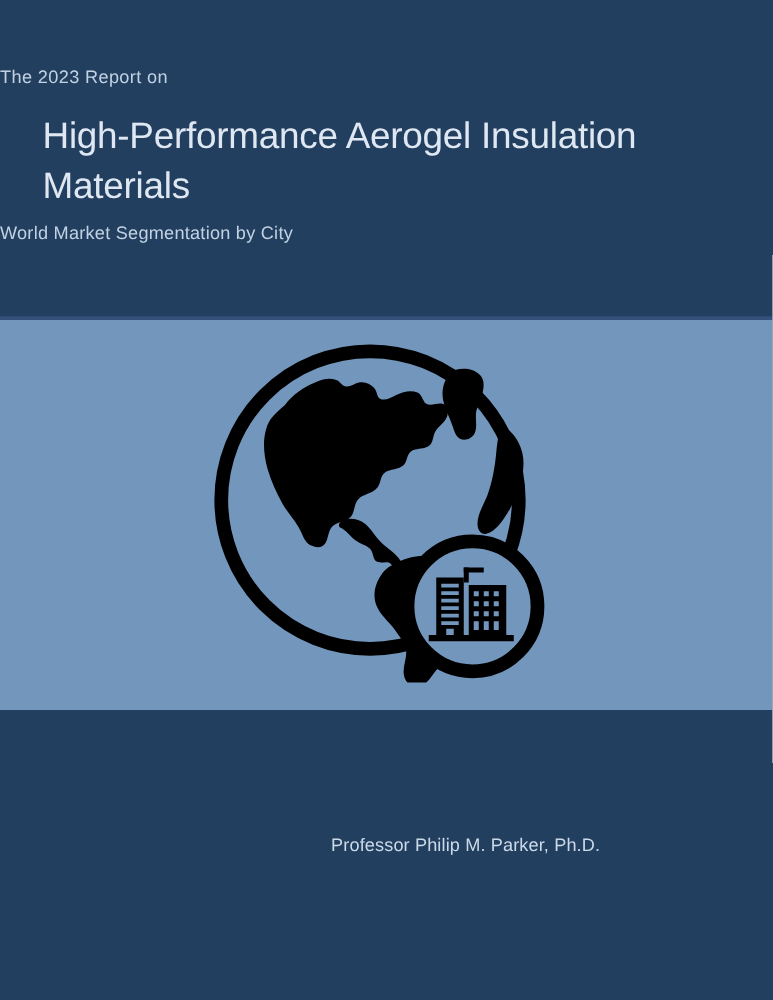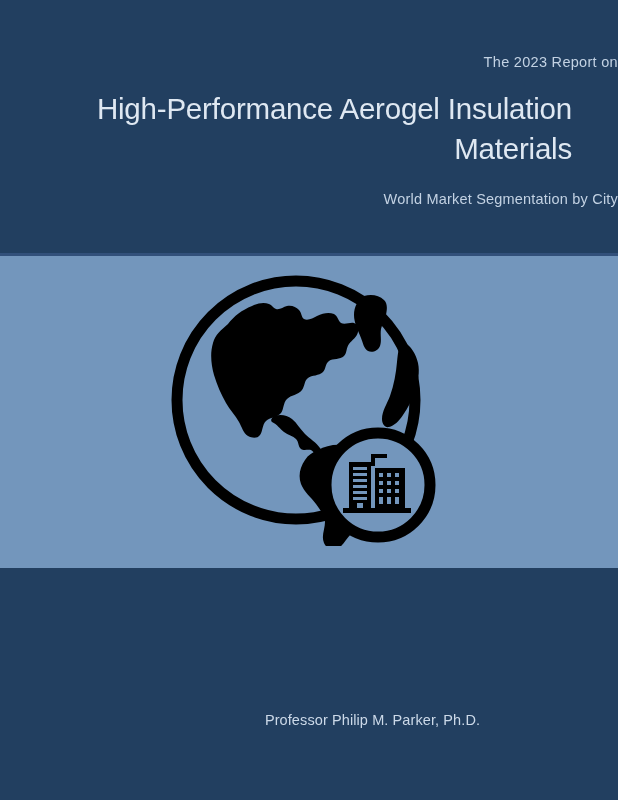--- a/index.html
+++ b/index.html
@@ -48,41 +48,41 @@
     height: 232px;
     background: #223f60;
   }
 
   
   .title-block {
     position: absolute;
     left: 0;
     top: 52px;
     width: 618px;
-    text-align: right;
+    text-align: left;
     color: #ccd9e8;
   }
   .eyebrow {
     font-size: 14.5px;
     font-weight: 300;
     letter-spacing: 0.3px;
     line-height: 20px;
     color: #c3d2e3;
   }
   .main-title {
     margin-top: 17px;
     font-size: 29.5px;
     font-weight: 300;
     line-height: 40px;
     letter-spacing: -0.2px;
     color: #dfe8f2;
-    padding: 0 46px;
+    padding: 0 34px;
   }
   .subtitle {
-    margin-top: 20px;
+    margin-top: 8px;
     font-size: 14.5px;
     font-weight: 300;
     letter-spacing: 0.2px;
     line-height: 20px;
     color: #c3d2e3;
   }
 
   
   .globe-wrap {
     position: absolute;
@@ -105,21 +105,20 @@
     width: 345px;
     text-align: center;
     color: #ccd9e8;
   }
   .author-line {
     font-size: 14.5px;
     font-weight: 300;
     line-height: 19px;
     letter-spacing: 0.1px;
     white-space: nowrap;
-    margin-top: 43px;
   }
 </style>
 </head>
 <body>
 
 <div id="cover">
 
   <div class="band-top"></div>
   <div class="band-rule"></div>
   <div class="band-mid"></div>

